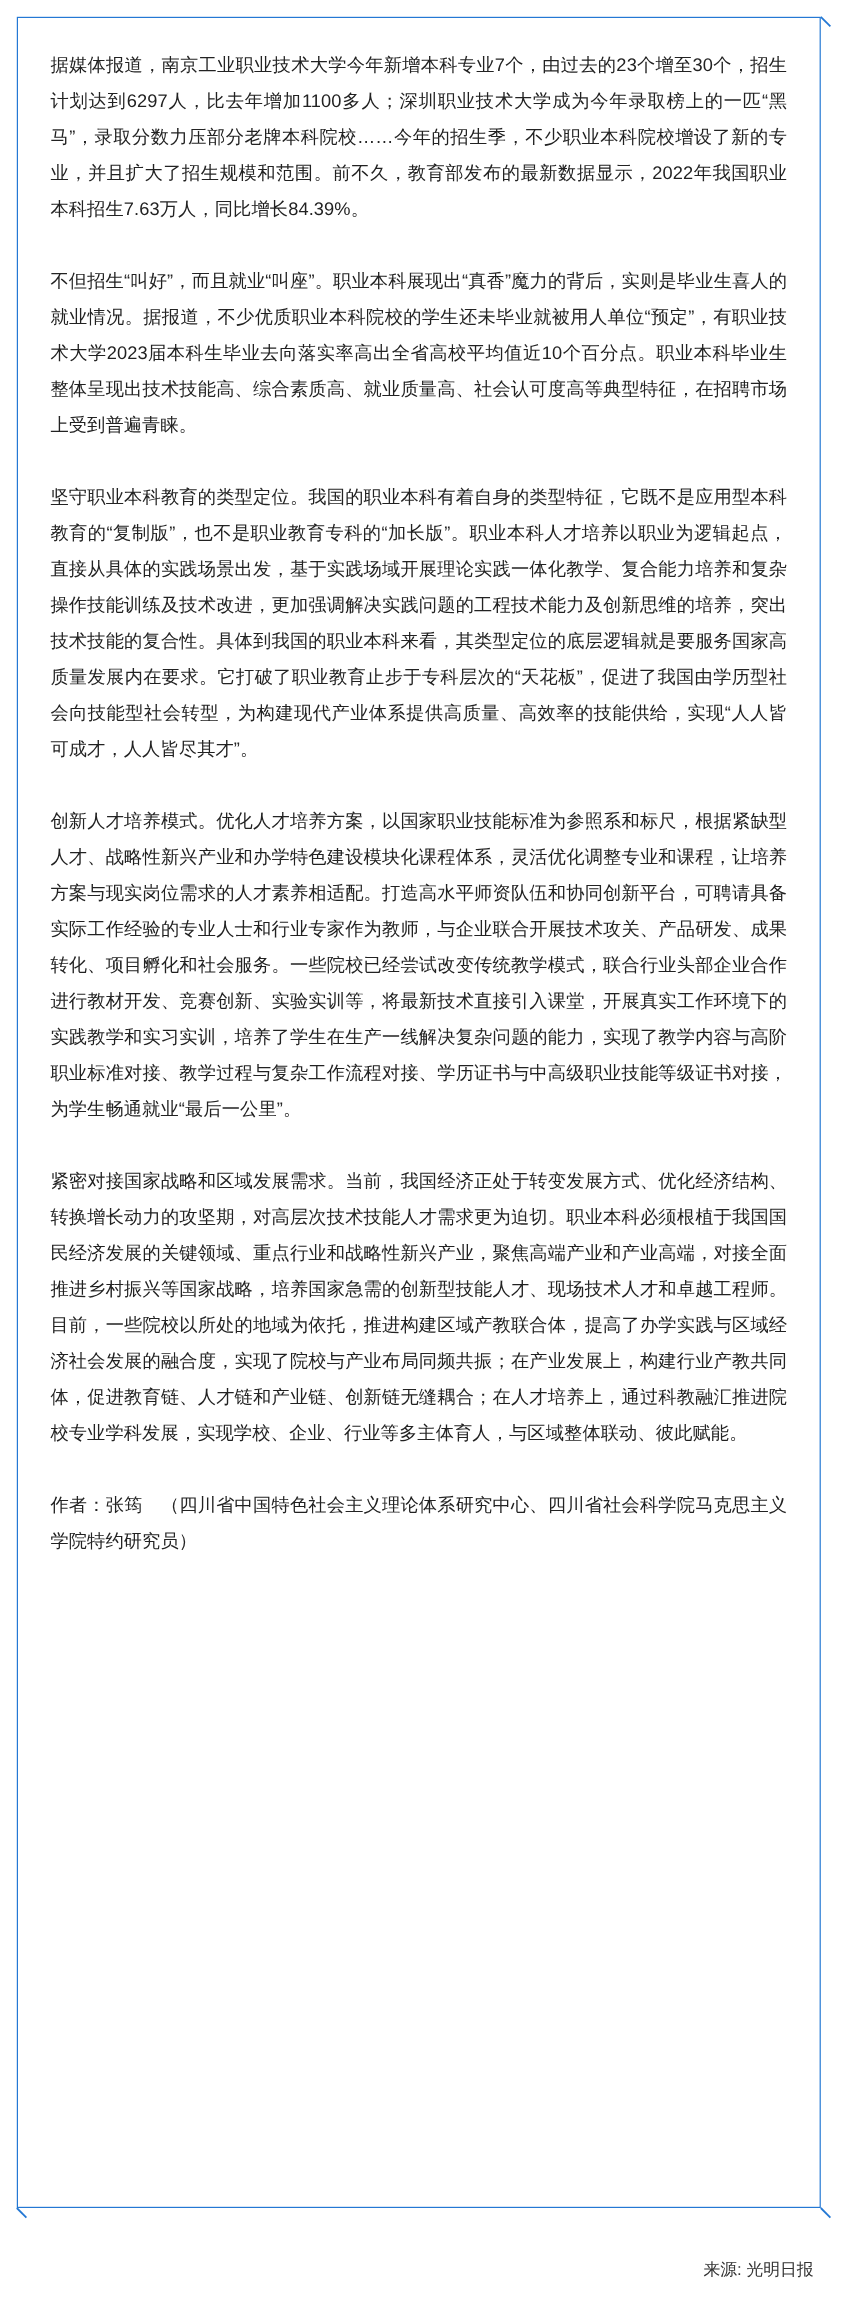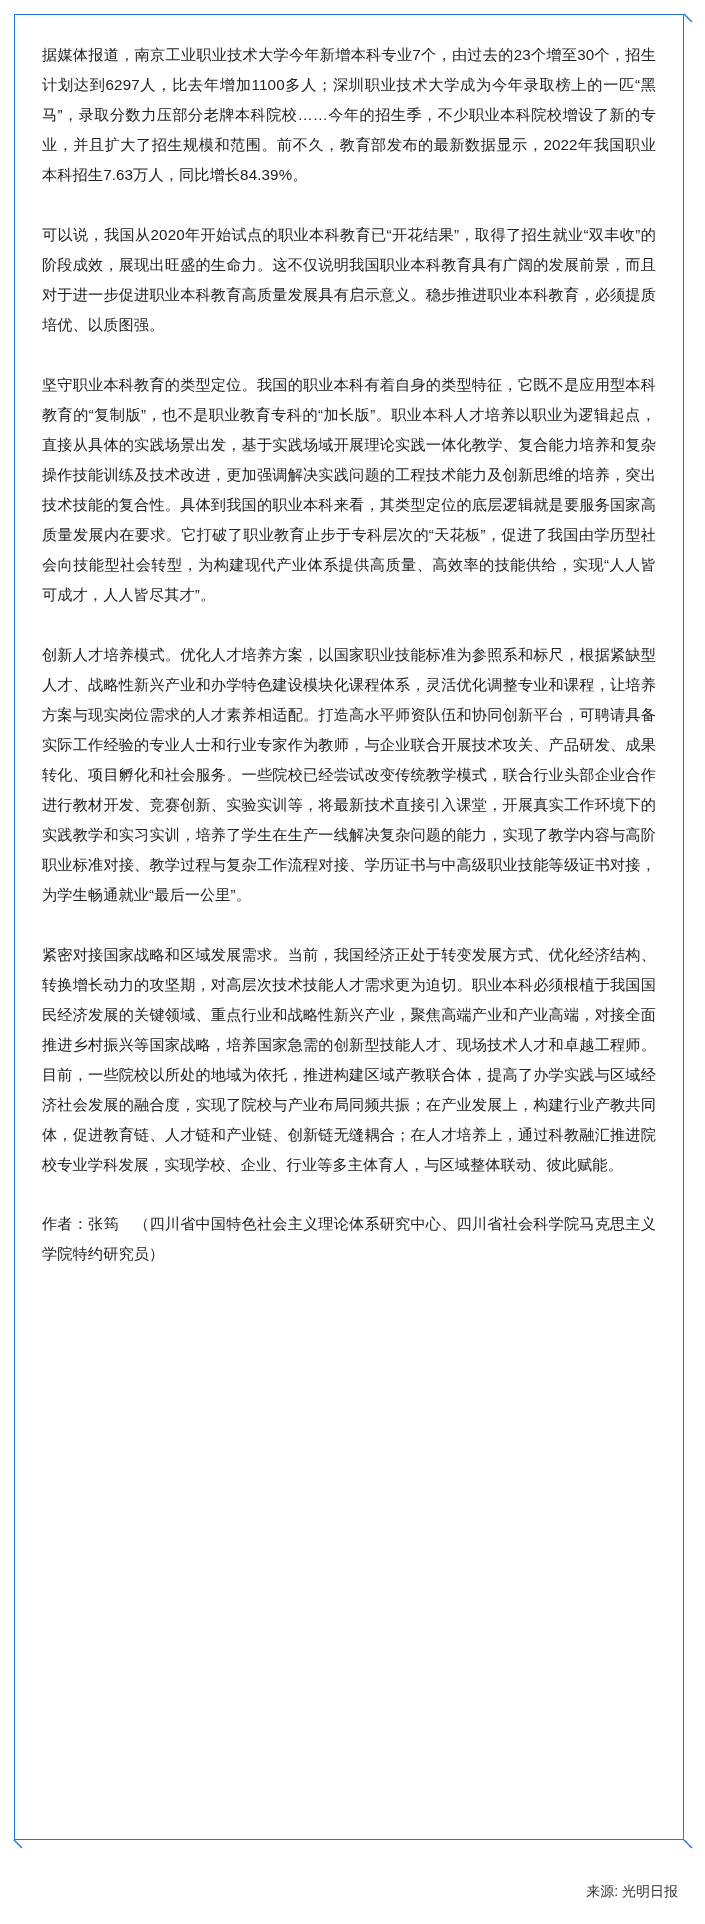--- a/index.html
+++ b/index.html
@@ -121,21 +121,21 @@
       <line x1="684" y1="14" x2="692" y2="22"></line>
 
       <line x1="14" y1="1840" x2="22" y2="1848"></line>
 
       <line x1="684" y1="1840" x2="692" y2="1848"></line>
     </svg>
   </div>
 
   <div class="article">
     <p class="para">据媒体报道，南京工业职业技术大学今年新增本科专业7个，由过去的23个增至30个，招生计划达到6297人，比去年增加1100多人；深圳职业技术大学成为今年录取榜上的一匹“黑马”，录取分数力压部分老牌本科院校……今年的招生季，不少职业本科院校增设了新的专业，并且扩大了招生规模和范围。前不久，教育部发布的最新数据显示，2022年我国职业本科招生7.63万人，同比增长84.39%。</p>
-    <p class="para">可以说，我国从2020年开始试点的职业本科教育已“开花结果”，取得了招生就业“双丰收”的阶段成效，展现出旺盛的生命力。这不仅说明我国职业本科教育具有广阔的发展前景，而且对于进一步促进职业本科教育高质量发展具有启示意义。稳步推进职业本科教育，必须提质培优、以质图强。</p>
+    <p class="para">不但招生“叫好”，而且就业“叫座”。职业本科展现出“真香”魔力的背后，实则是毕业生喜人的就业情况。据报道，不少优质职业本科院校的学生还未毕业就被用人单位“预定”，有职业技术大学2023届本科生毕业去向落实率高出全省高校平均值近10个百分点。职业本科毕业生整体呈现出技术技能高、综合素质高、就业质量高、社会认可度高等典型特征，在招聘市场上受到普遍青睐。</p>
     <p class="para">坚守职业本科教育的类型定位。我国的职业本科有着自身的类型特征，它既不是应用型本科教育的“复制版”，也不是职业教育专科的“加长版”。职业本科人才培养以职业为逻辑起点，直接从具体的实践场景出发，基于实践场域开展理论实践一体化教学、复合能力培养和复杂操作技能训练及技术改进，更加强调解决实践问题的工程技术能力及创新思维的培养，突出技术技能的复合性。具体到我国的职业本科来看，其类型定位的底层逻辑就是要服务国家高质量发展内在要求。它打破了职业教育止步于专科层次的“天花板”，促进了我国由学历型社会向技能型社会转型，为构建现代产业体系提供高质量、高效率的技能供给，实现“人人皆可成才，人人皆尽其才”。</p>
     <p class="para">创新人才培养模式。优化人才培养方案，以国家职业技能标准为参照系和标尺，根据紧缺型人才、战略性新兴产业和办学特色建设模块化课程体系，灵活优化调整专业和课程，让培养方案与现实岗位需求的人才素养相适配。打造高水平师资队伍和协同创新平台，可聘请具备实际工作经验的专业人士和行业专家作为教师，与企业联合开展技术攻关、产品研发、成果转化、项目孵化和社会服务。一些院校已经尝试改变传统教学模式，联合行业头部企业合作进行教材开发、竞赛创新、实验实训等，将最新技术直接引入课堂，开展真实工作环境下的实践教学和实习实训，培养了学生在生产一线解决复杂问题的能力，实现了教学内容与高阶职业标准对接、教学过程与复杂工作流程对接、学历证书与中高级职业技能等级证书对接，为学生畅通就业“最后一公里”。</p>
     <p class="para">紧密对接国家战略和区域发展需求。当前，我国经济正处于转变发展方式、优化经济结构、转换增长动力的攻坚期，对高层次技术技能人才需求更为迫切。职业本科必须根植于我国国民经济发展的关键领域、重点行业和战略性新兴产业，聚焦高端产业和产业高端，对接全面推进乡村振兴等国家战略，培养国家急需的创新型技能人才、现场技术人才和卓越工程师。目前，一些院校以所处的地域为依托，推进构建区域产教联合体，提高了办学实践与区域经济社会发展的融合度，实现了院校与产业布局同频共振；在产业发展上，构建行业产教共同体，促进教育链、人才链和产业链、创新链无缝耦合；在人才培养上，通过科教融汇推进院校专业学科发展，实现学校、企业、行业等多主体育人，与区域整体联动、彼此赋能。</p>
     <p class="para author">作者：张筠　（四川省中国特色社会主义理论体系研究中心、四川省社会科学院马克思主义学院特约研究员）</p>
   </div>
 
   <div class="source-row">
     <span class="source-text">来源: 光明日报</span>
   </div>
 

